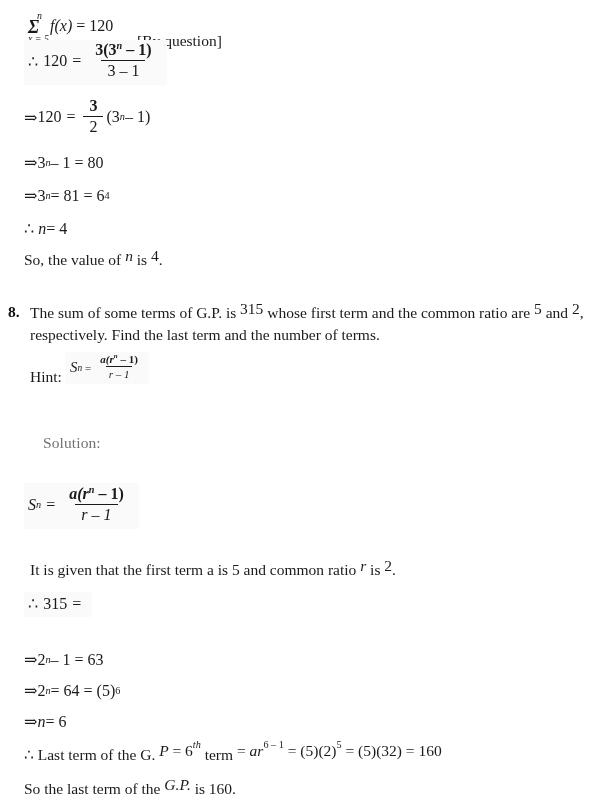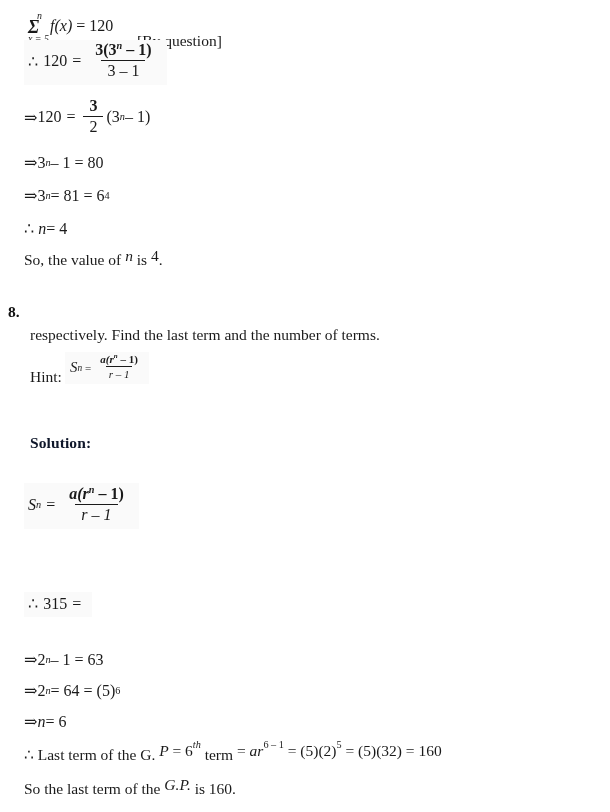--- a/index.html
+++ b/index.html
@@ -108,24 +108,25 @@
     line-height: 1;
   }
   .sumop .lim-bot { margin-top: -3px; }
 
   
   .fwash { background: #fafafa; }
 
   
   .solution-label {
     font-family: "Liberation Serif", "DejaVu Serif", serif;
-    font-weight: bold;
-    font-size: 15.5px;
-    color: #0f172a;
+    font-weight: normal;
+    font-size: 15.5px;
+    color: #737373;
     letter-spacing: 0.1px;
+    margin-left: 13px;
   }
   .qnum {
     font-family: "Liberation Serif", "DejaVu Serif", serif;
     font-weight: bold;
     font-size: 15.5px;
     color: #111111;
   }
 
   .hint-label {
     font-family: "Liberation Serif", "DejaVu Serif", serif;
@@ -209,20 +210,23 @@
         <span class="rm"> = 4</span>
     </span>
   </div>
 
   <div class="abs txt" style="left:24px; top:250px;">
     <span>So, the value of </span><span class="mtok-i">n</span><span> is </span><span class="mtok">4</span><span>.</span>
   </div>
 
   <div class="abs qnum" style="left:8px; top:303px;">8.</div>
 
+  <div class="abs txt" style="left:30px; top:303px; width:575px;">
+    <span>The sum of some terms of G.P. is </span><span class="mtok">315</span><span> whose first term and the common ratio are </span><span class="mtok">5</span><span> and </span><span class="mtok">2</span><span>,</span>
+  </div>
 
   <div class="abs txt" style="left:30px; top:325px;">respectively. Find the last term and the number of terms.</div>
 
   <div class="abs hint-label" style="left:30px; top:368px;">Hint:</div>
 
   <div class="abs fwash" style="left:65px; top:352px; padding:2px 5px;">
     <span class="math small-math">
       <span class="it" style="font-size:1.35em;">S</span>
         <sub class="sm it" style="font-size:0.85em;">n</sub>
       <span class="rm" style="margin:0 3px;">=</span>
@@ -241,20 +245,23 @@
       <span class="it">S</span>
         <sub class="sm it">n</sub>
       <span class="rm" style="margin:0 5px;">=</span>
       <span class="frac">
         <span class="num"><span class="it">a(r</span><sup class="sm it">n</sup><span class="rm"> – 1)</span></span>
         <span class="den it">r – 1</span>
       </span>
     </span>
   </div>
 
+  <div class="abs txt" style="left:30px; top:560px;">
+    <span>It is given that the first term a is 5 and common ratio </span><span class="mtok-i">r</span><span> is </span><span class="mtok">2</span><span>.</span>
+  </div>
 
   <div class="abs fwash" style="left:24px; top:592px; padding:2px 6px 4px 4px;">
     <span class="math">
       <span class="rm">∴</span>
       <span class="rm" style="margin-left:5px;">315</span>
       <span class="rm" style="margin:0 5px;">=</span>
     </span>
   </div>
 
   <div class="abs" style="left:24px; top:650px;">

